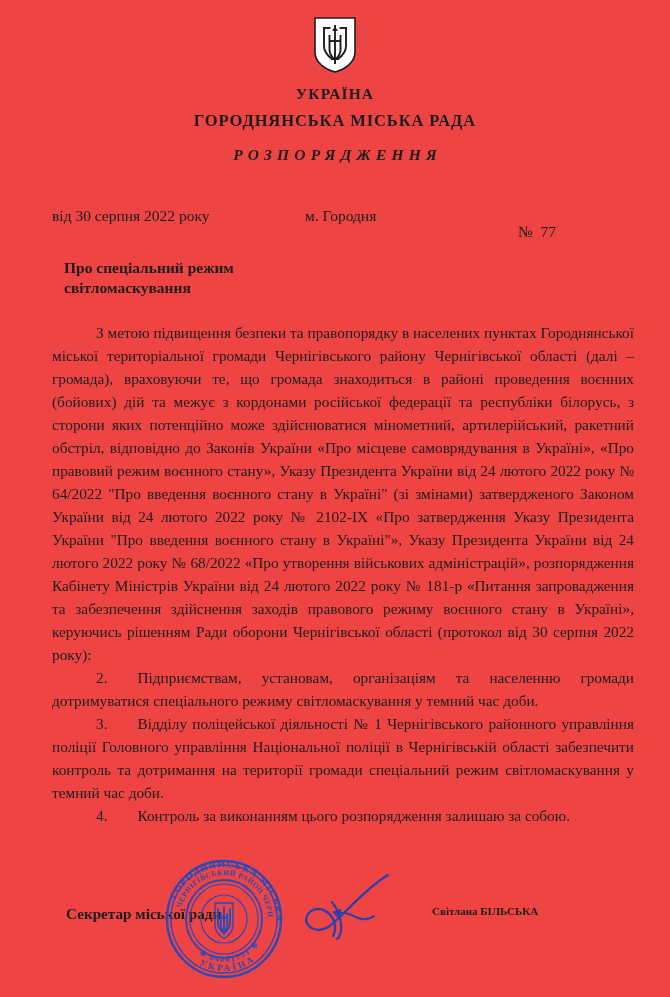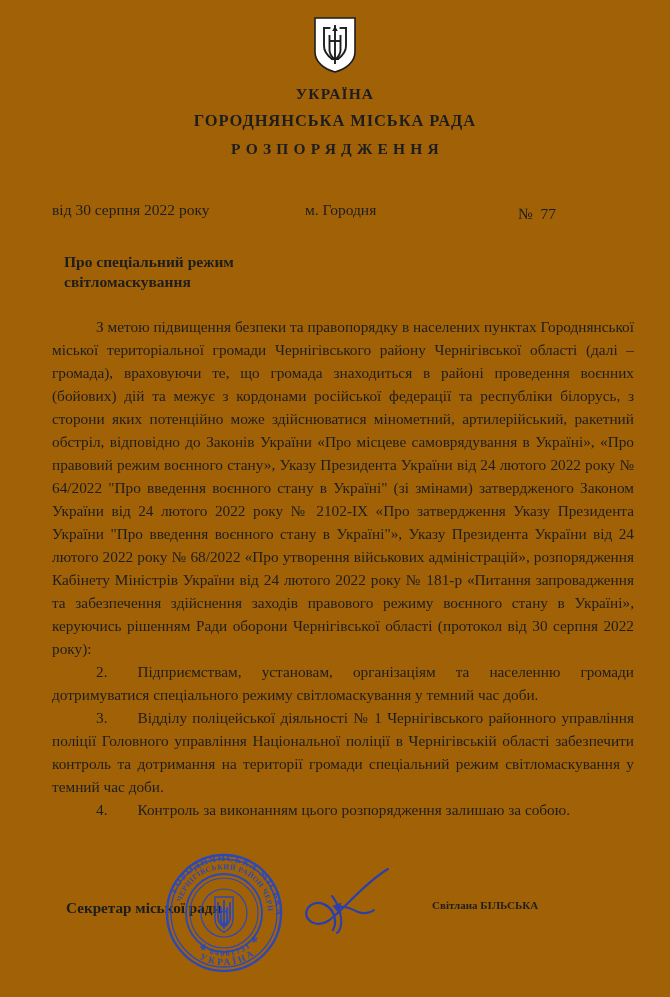--- a/index.html
+++ b/index.html
@@ -8,21 +8,21 @@
     background: #ffffff;
   }
   body {
     font-family: "Liberation Serif", "DejaVu Serif", serif;
     color: #1d1d1d;
   }
   .page {
     position: relative;
     width: 670px;
     height: 997px;
-    background: #a16207;
+    background: #ef4444;
     overflow: hidden;
     box-sizing: border-box;
   }
 
   
   .emblem-wrap {
     width: 100%;
     display: flex;
     justify-content: center;
     padding-top: 16px;
@@ -47,22 +47,23 @@
     font-weight: bold;
     letter-spacing: 0.9px;
     line-height: 1.55;
     margin-top: 3px;
   }
   .org-doctype {
     font-size: 15.5px;
     font-weight: bold;
     letter-spacing: 5.2px;
     line-height: 1.55;
-    margin-top: 3px;
+    margin-top: 9px;
     padding-left: 5px;
+    font-style: italic;
   }
 
   
   .meta-row {
     position: relative;
     margin-top: 40px;
     padding: 0 44px 0 52px;
     font-size: 15.5px;
     height: 22px;
   }
@@ -72,21 +73,21 @@
     top: 0;
   }
   .meta-place {
     position: absolute;
     left: 305px;
     top: 0;
   }
   .meta-number {
     position: absolute;
     left: 518px;
-    top: 4px;
+    top: 16px;
     white-space: pre;
   }
 
   
   .subject {
     margin-top: 29px;
     padding-left: 64px;
     font-size: 15.5px;
     font-weight: bold;
     line-height: 1.33;

